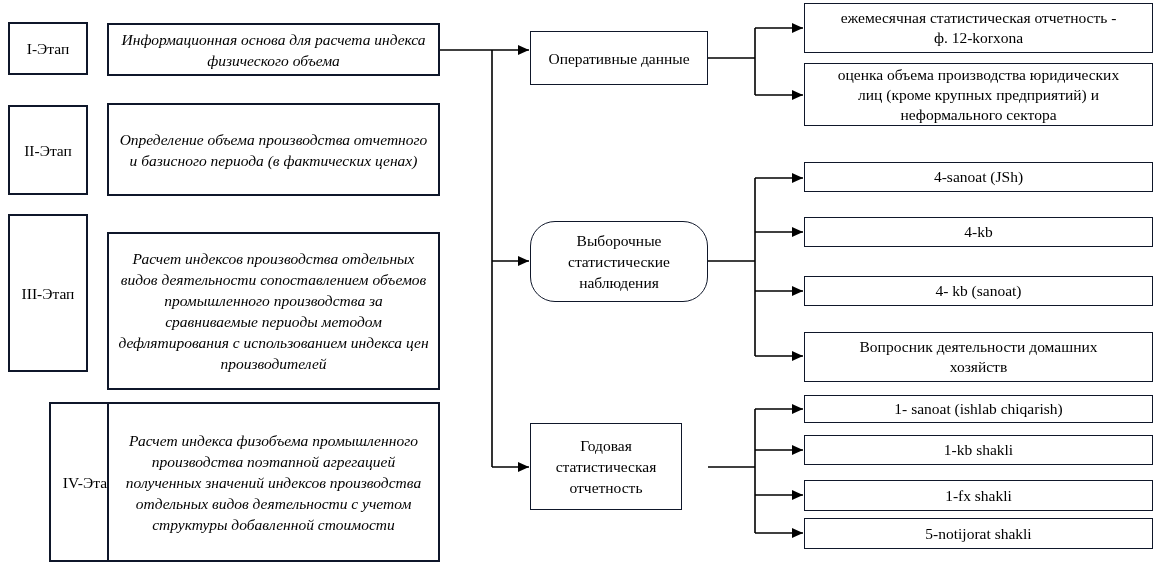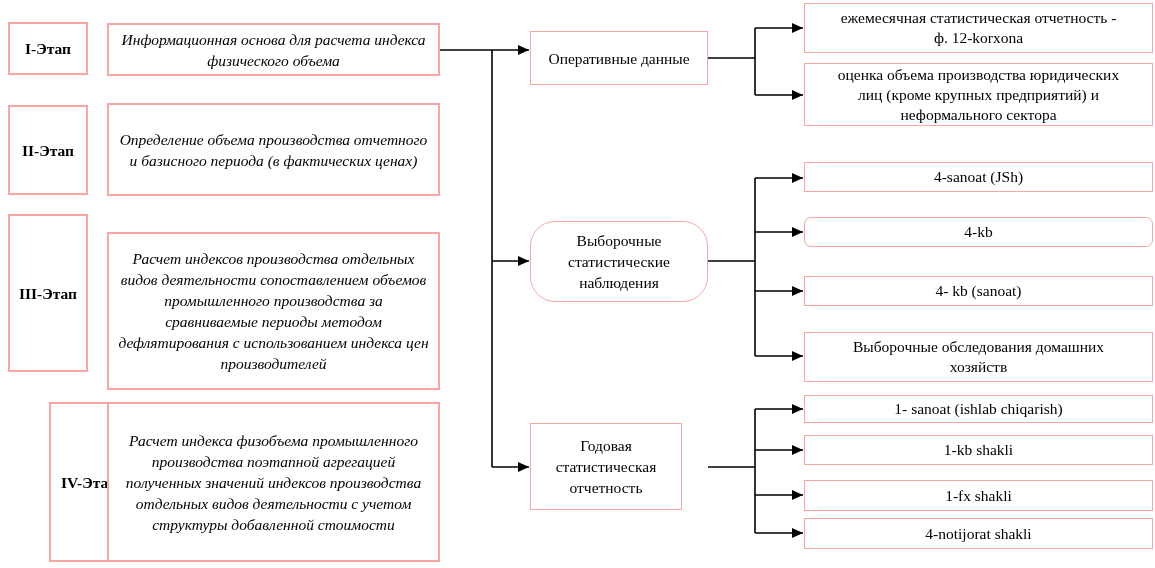--- a/index.html
+++ b/index.html
@@ -4,24 +4,24 @@
 <style>
   html,body{margin:0;padding:0;background:#ffffff;}
   .canvas{
     position:relative;width:1155px;height:568px;background:#ffffff;
     font-family:"Liberation Serif","DejaVu Serif",serif;color:#000;
     overflow:hidden;
   }
   .canvas svg{position:absolute;left:0;top:0;}
   .box{
     position:absolute;box-sizing:border-box;background:#ffffff;
-    border:2px solid #fca5a5;display:flex;align-items:center;justify-content:center;
+    border:2px solid #0f172a;display:flex;align-items:center;justify-content:center;
     text-align:center;font-size:15.5px;line-height:21px;
   }
-  .stage{font-weight:bold;padding:0 4px;}
+  .stage{font-weight:normal;padding:0 4px;}
   .desc{padding:0 7px;font-style:italic;}
   .cat{border-width:1.5px;padding:0 8px;}
   .child{border-width:1.5px;line-height:20px;padding:0 30px;}
 </style>
 </head>
 <body>
 
 <div class="canvas">
 
   <svg width="1155" height="568" viewBox="0 0 1155 568">
@@ -69,22 +69,22 @@
   <div class="box desc" style="left:107px;top:402px;width:333px;height:160px;">Расчет индекса физобъема промышленного производства поэтапной агрегацией полученных значений индексов производства отдельных видов деятельности с учетом структуры добавленной стоимости</div>
 
   <div class="box cat" style="left:530px;top:31px;width:178px;height:54px;text-align:right;">Оперативные данные</div>
   <div class="box cat" style="left:530px;top:221px;width:178px;height:81px;border-radius:25px;">Выборочные статистические наблюдения</div>
   <div class="box cat" style="left:530px;top:423px;width:152px;height:87px;">Годовая статистическая отчетность</div>
 
   <div class="box child" style="left:804px;top:3px;width:349px;height:50px;">ежемесячная статистическая отчетность - ф. 12-korxona</div>
   <div class="box child" style="left:804px;top:63px;width:349px;height:63px;">оценка объема производства юридических лиц (кроме крупных предприятий) и неформального сектора</div>
 
   <div class="box child" style="left:804px;top:162px;width:349px;height:30px;">4-sanoat (JSh)</div>
-  <div class="box child" style="left:804px;top:217px;width:349px;height:30px;border-radius:7px;">4-kb</div>
+  <div class="box child" style="left:804px;top:217px;width:349px;height:30px;">4-kb</div>
   <div class="box child" style="left:804px;top:276px;width:349px;height:30px;">4- kb (sanoat)</div>
-  <div class="box child" style="left:804px;top:332px;width:349px;height:50px;">Выборочные обследования домашних хозяйств</div>
+  <div class="box child" style="left:804px;top:332px;width:349px;height:50px;">Вопросник деятельности домашних хозяйств</div>
 
   <div class="box child" style="left:804px;top:395px;width:349px;height:28px;">1- sanoat (ishlab chiqarish)</div>
   <div class="box child" style="left:804px;top:435px;width:349px;height:30px;">1-kb shakli</div>
   <div class="box child" style="left:804px;top:480px;width:349px;height:31px;">1-fx shakli</div>
-  <div class="box child" style="left:804px;top:518px;width:349px;height:31px;">4-notijorat shakli</div>
+  <div class="box child" style="left:804px;top:518px;width:349px;height:31px;">5-notijorat shakli</div>
 
 </div>
 
 </body></html>

